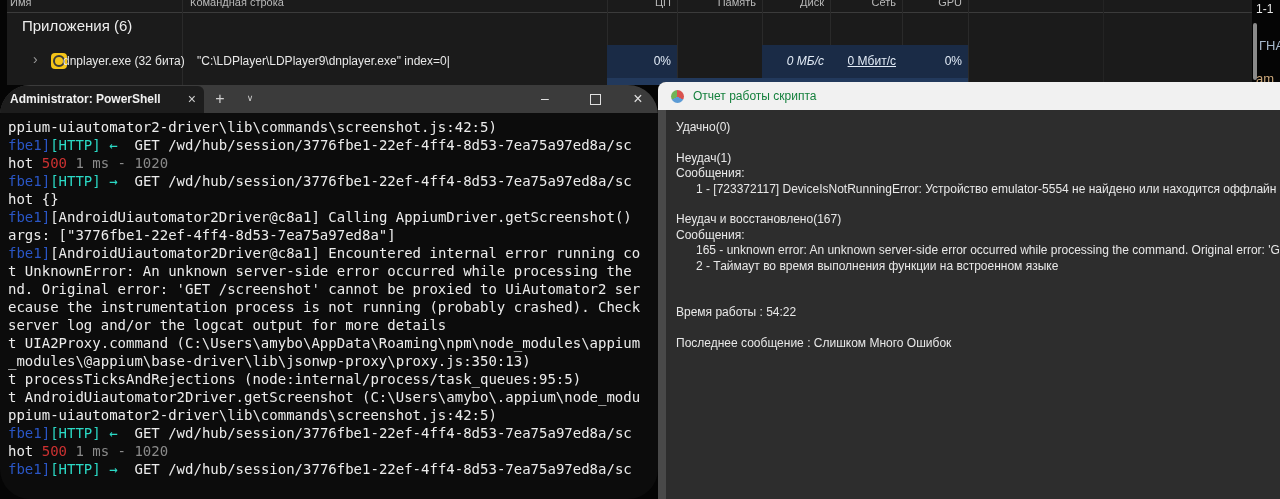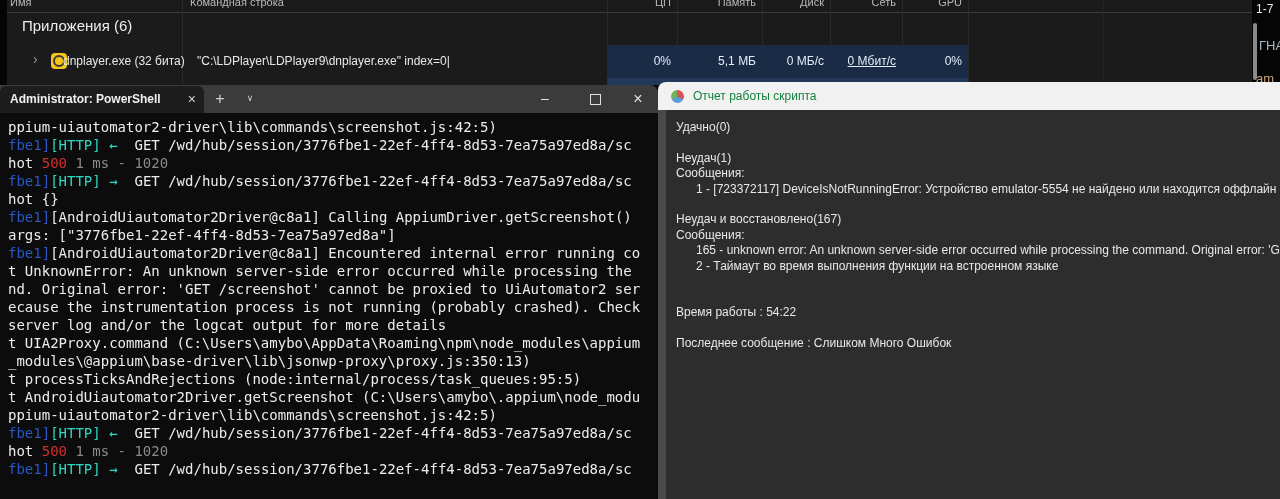--- a/index.html
+++ b/index.html
@@ -26,21 +26,21 @@
 
   
   .frag{position:absolute;white-space:nowrap;}
   .frag-top{left:1256px;top:2px;font-size:12px;color:#e8e8e8;}
   .frag-mid{left:1259px;top:38px;font-size:13px;color:#a6b9cd;}
   .frag-bot{left:1256px;top:71px;font-size:13px;color:#c8a579;}
   .bg-scrollbar{position:absolute;left:1253px;top:23px;width:4px;height:57px;background:#8a8a8a;border-radius:2px;}
 
   
   .term{position:absolute;left:0;top:85px;width:658px;height:414px;background:#0c0c0c;
-        border-top-right-radius:8px;overflow:hidden;z-index:5;}
+        border-top-right-radius:8px;overflow:hidden;z-index:5;border-radius:30px;}
   .term-bar{position:relative;width:100%;height:28px;background:#3b3b3b;}
   .term-tab{position:absolute;left:0;top:1px;width:204px;height:27px;background:#1d1d1d;
             border-radius:6px 6px 0 0;}
   .term-tab-title{position:absolute;left:10px;top:0;line-height:27px;font-size:12px;font-weight:bold;color:#f0f0f0;white-space:nowrap;}
   .term-tab-close{position:absolute;right:8px;top:0;line-height:27px;font-size:14px;color:#cfcfcf;}
   .term-newtab{position:absolute;left:206px;top:0;width:28px;height:28px;text-align:center;line-height:27px;font-size:16px;color:#d0d0d0;}
   .term-drop{position:absolute;left:238px;top:0;width:24px;height:28px;text-align:center;line-height:27px;font-size:9px;color:#d0d0d0;}
   .term-min{position:absolute;left:525px;top:0;width:40px;height:28px;text-align:center;line-height:26px;font-size:14px;color:#e0e0e0;}
   .term-max{position:absolute;left:575px;top:0;width:40px;height:28px;}
   .term-max i{position:absolute;left:15px;top:9px;width:9px;height:9px;border:1px solid #e0e0e0;}
@@ -88,28 +88,27 @@
   <div class="tm-group">Приложения (6)</div>
 
   <div class="tm-row">
     <span class="tm-chev">›</span>
     <span class="dn-icon">
         <i></i>
       </span>
     <span class="tm-name">dnplayer.exe (32 бита)</span>
     <span class="tm-cmd">"C:\LDPlayer\LDPlayer9\dnplayer.exe" index=0|</span>
     <span class="tm-cell" style="left:600px;width:70px;">0%</span>
-    <span class="tm-cell" style="left:670px;width:85px;">5,1 МБ</span>
-    <span class="tm-cell" style="left:755px;width:68px;">0 МБ/с</span>
+    <span class="tm-cell" style="left:755px;width:68px;font-style:italic;">0 МБ/с</span>
     <span class="tm-cell" style="left:823px;width:72px;text-decoration:underline;">0 Мбит/с</span>
     <span class="tm-cell" style="left:895px;width:66px;">0%</span>
   </div>
   <div class="tm-nextrow"></div>
 
-  <div class="frag frag-top">1-7</div>
+  <div class="frag frag-top">1-1</div>
   <div class="frag frag-mid">ГНА</div>
   <div class="frag frag-bot">am</div>
   <div class="bg-scrollbar"></div>
 
   <div class="term">
     <div class="term-bar">
       <div class="term-tab">
         <span class="term-tab-title">Administrator: PowerShell</span>
         <span class="term-tab-close">×</span>
       </div>

